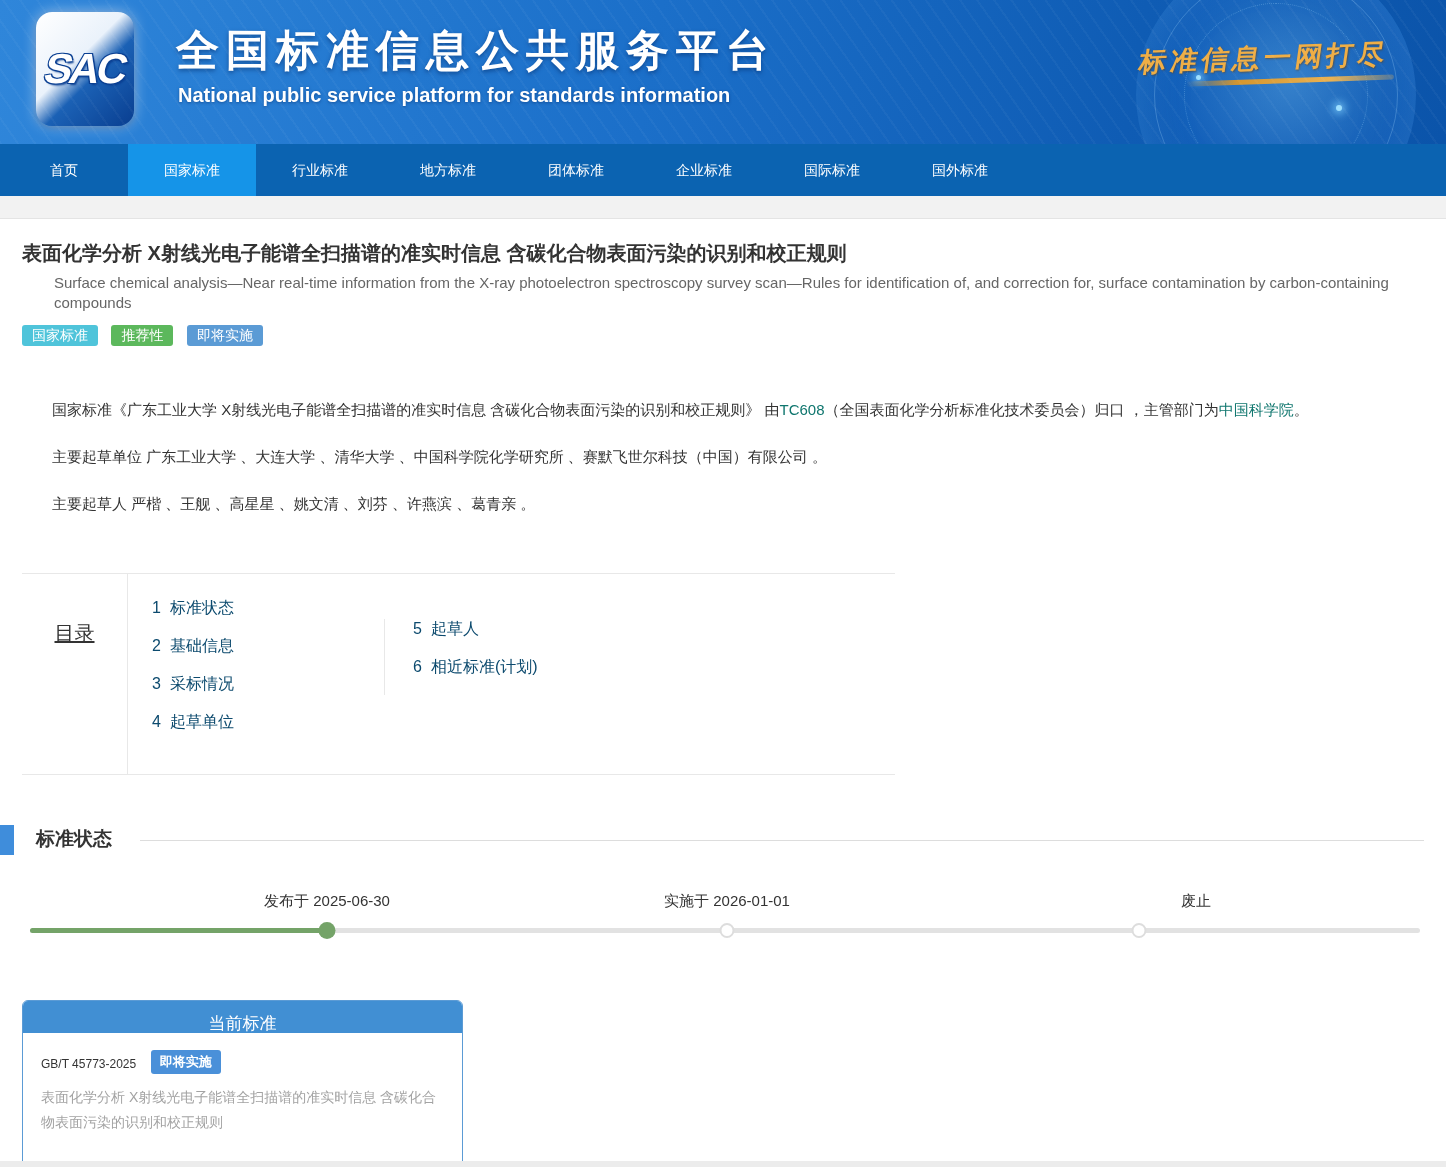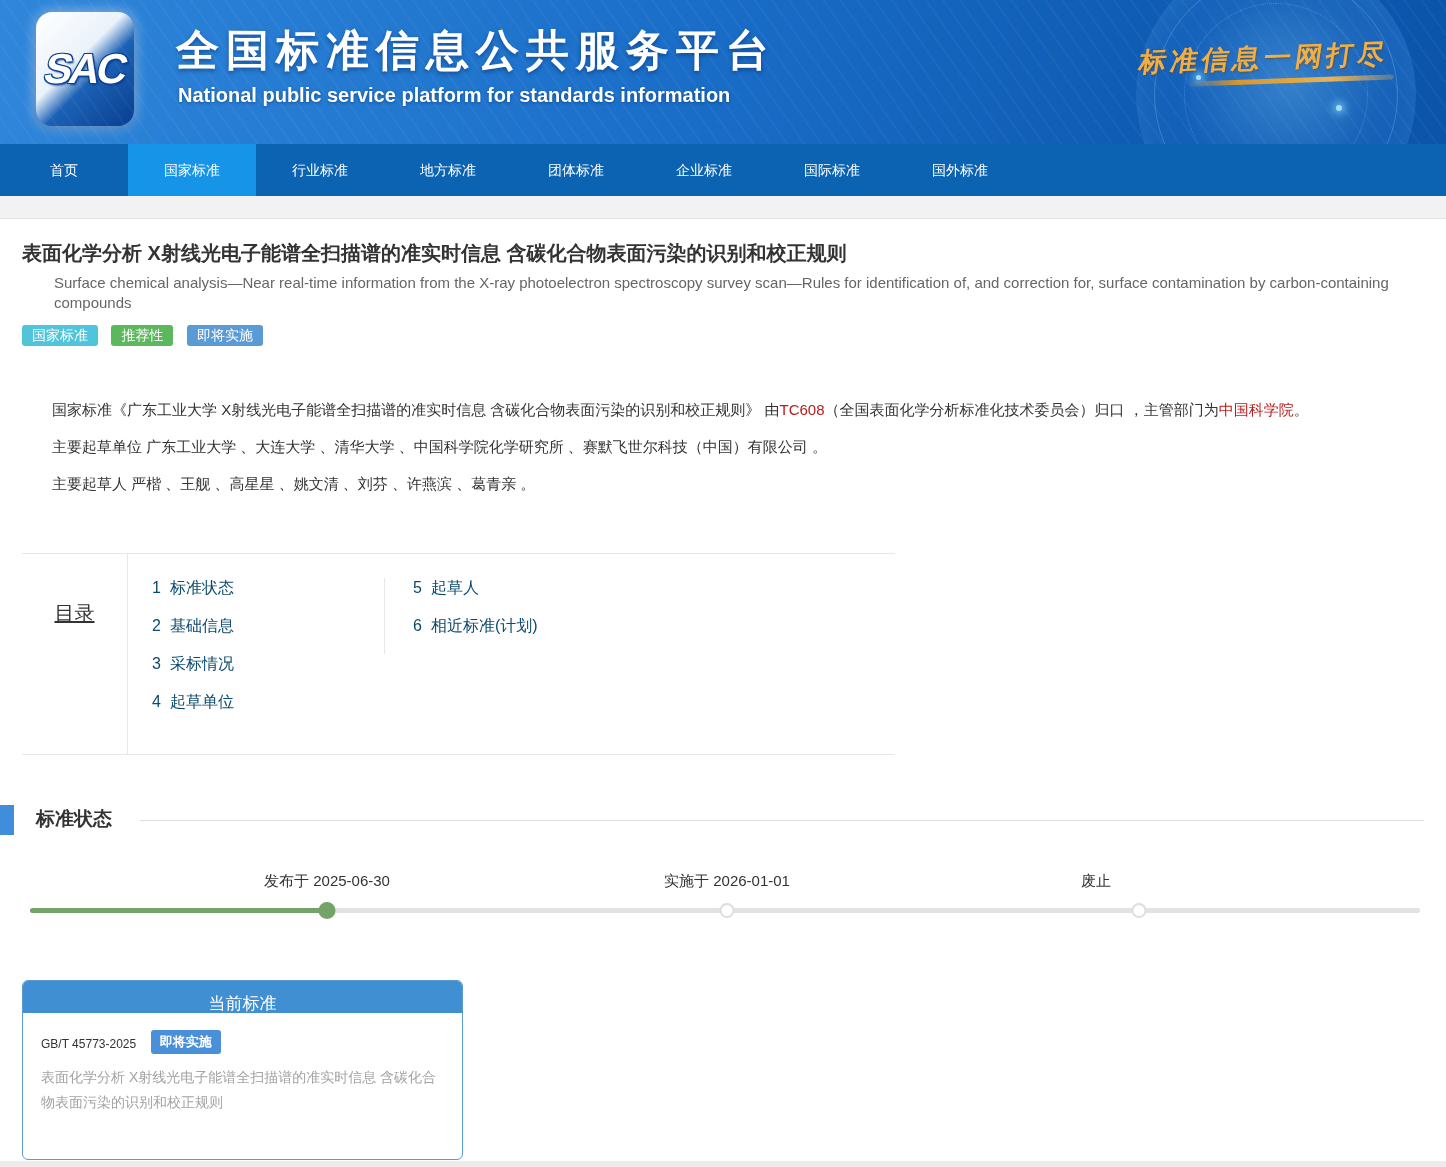--- a/index.html
+++ b/index.html
@@ -55,31 +55,31 @@
   .std-title-en { margin-top:7px; font-size:15px; color:#666; line-height:1.35;margin-left:32px; }
   .badges { margin-top:11px; }
   .badge { display:inline-block; padding:2px 10px 3px; margin-right:9px; border-radius:3px;
     font-size:14px; color:#fff; line-height:1.2; }
   .badge.national { background:#4fc4da; }
   .badge.recommended { background:#5cb85c; }
   .badge.upcoming { background:#5b9bd5; }
 
   .para { font-size:15px; color:#333; line-height:34px; text-indent:2em; }
   .para.first { margin-top:47px; }
-  .para + .para { margin-top:3px; }
-  .inline-link { color:#b91c1c; text-decoration:none; cursor:pointer; }
+  .para + .para { margin-top:13px; }
+  .inline-link { color:#0f766e; text-decoration:none; cursor:pointer; }
 
   
   .toc-box { display:flex; margin-top:52px; width:873px; min-height:185px;
     border-top:1px solid #e8e8e8; border-bottom:1px solid #e8e8e8; }
   .toc-label { width:106px; border-right:1px solid #e8e8e8; font-size:20px; color:#333;
     display:flex; justify-content:center; padding-top:46px;text-decoration:underline; }
   .toc-cols { display:flex; padding:24px 0 24px 24px; position:relative; flex:1; }
   .toc-col { list-style:none; width:232px; }
-  .toc-col.second { padding-left:28px; border-left:1px solid #e8e8e8; height:76px; }
+  .toc-col.second { padding-left:28px; border-left:1px solid #e8e8e8; height:76px;margin-top:21px; }
   .toc-col li { margin-bottom:17px; font-size:16px; }
   .toc-col a { color:#0c4a6e; text-decoration:none; cursor:pointer; }
   .toc-num { display:inline-block; margin-right:9px; }
 
   
   .section-header { position:relative; margin-top:49px; height:32px; }
   .section-accent { position:absolute; left:0; top:1px; width:14px; height:30px; background:#3f8ddb; }
   .section-title { position:absolute; left:36px; top:2px; font-size:19px; font-weight:bold; color:#333; }
   .section-line { position:absolute; left:140px; right:22px; top:16px; height:1px; background:#ddd; }
 
@@ -175,21 +175,21 @@
   <section>
     <div class="section-header">
       <span class="section-accent"></span>
       <h2 class="section-title">标准状态</h2>
       <div class="section-line"></div>
     </div>
 
     <div class="timeline">
       <div class="tl-label" style="left:327px;">发布于 2025-06-30</div>
       <div class="tl-label" style="left:727px;">实施于 2026-01-01</div>
-      <div class="tl-label" style="left:1096px;">废止</div>
+      <div class="tl-label" style="left:1196px;">废止</div>
       <div class="tl-track"></div>
       <div class="tl-fill"></div>
       <div class="tl-dot done" style="left:327px;"></div>
       <div class="tl-dot" style="left:727px;"></div>
       <div class="tl-dot" style="left:1139px;"></div>
     </div>
   </section>
 
   <div class="current-card">
     <div class="card-header">当前标准</div>

